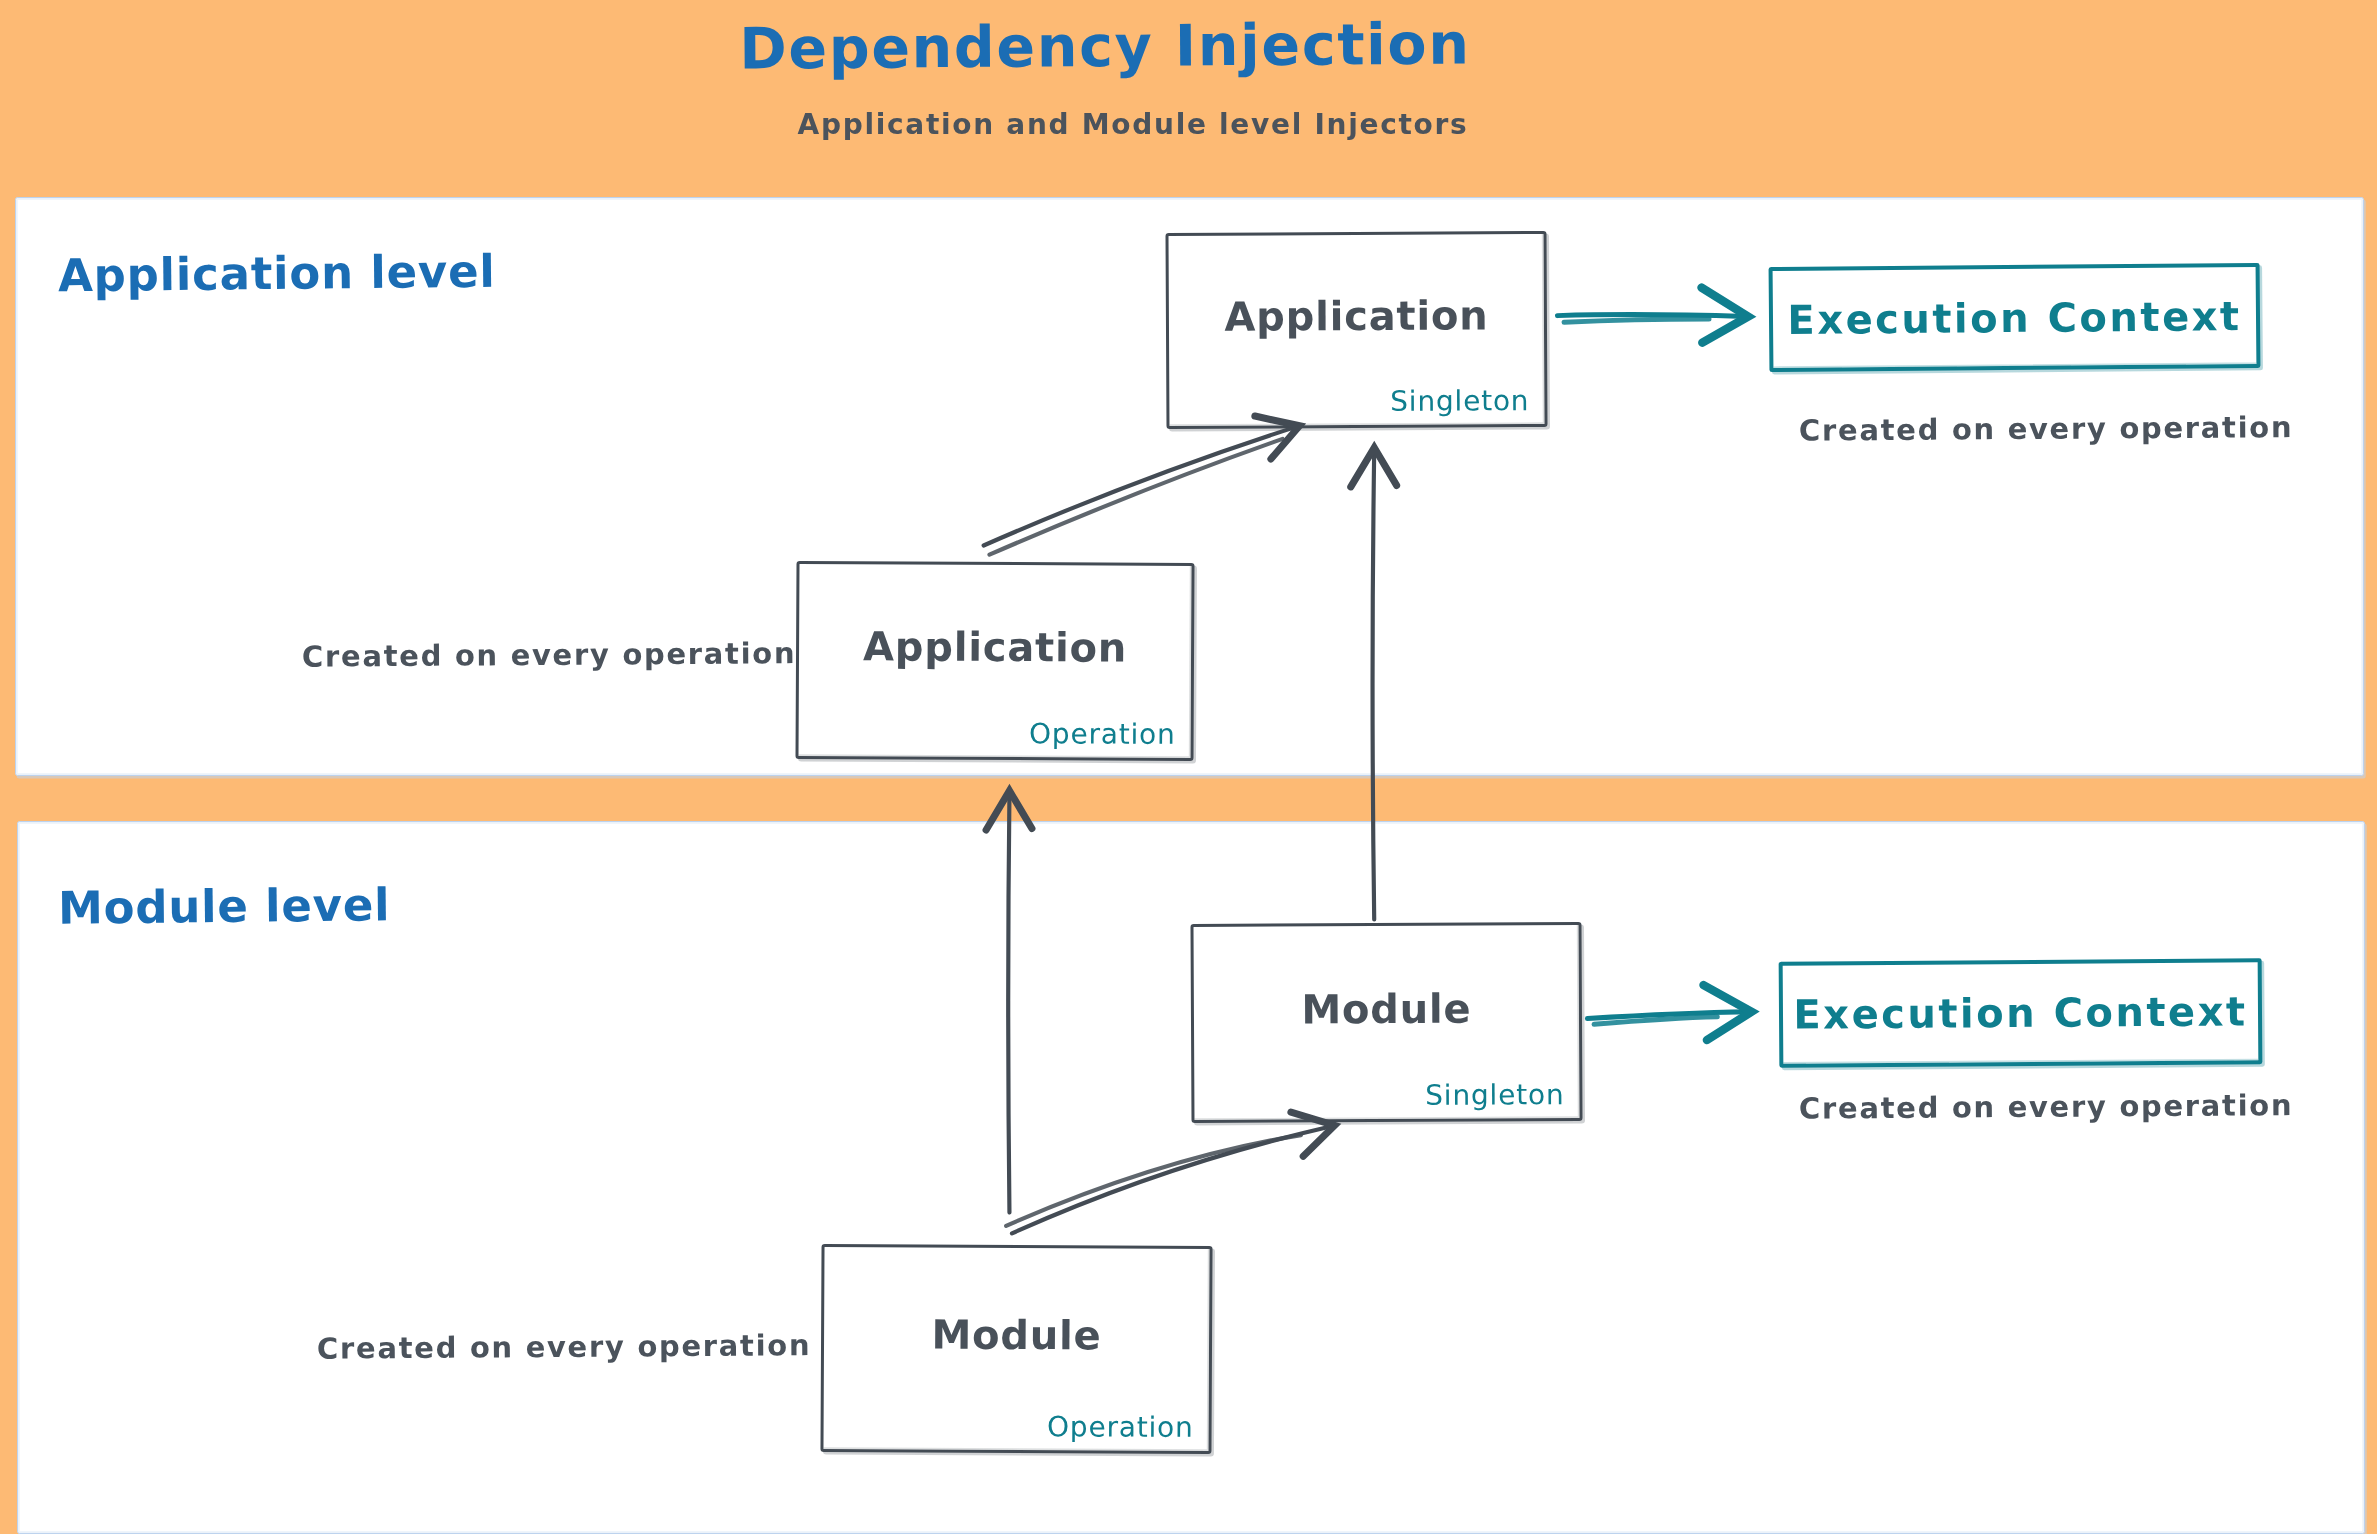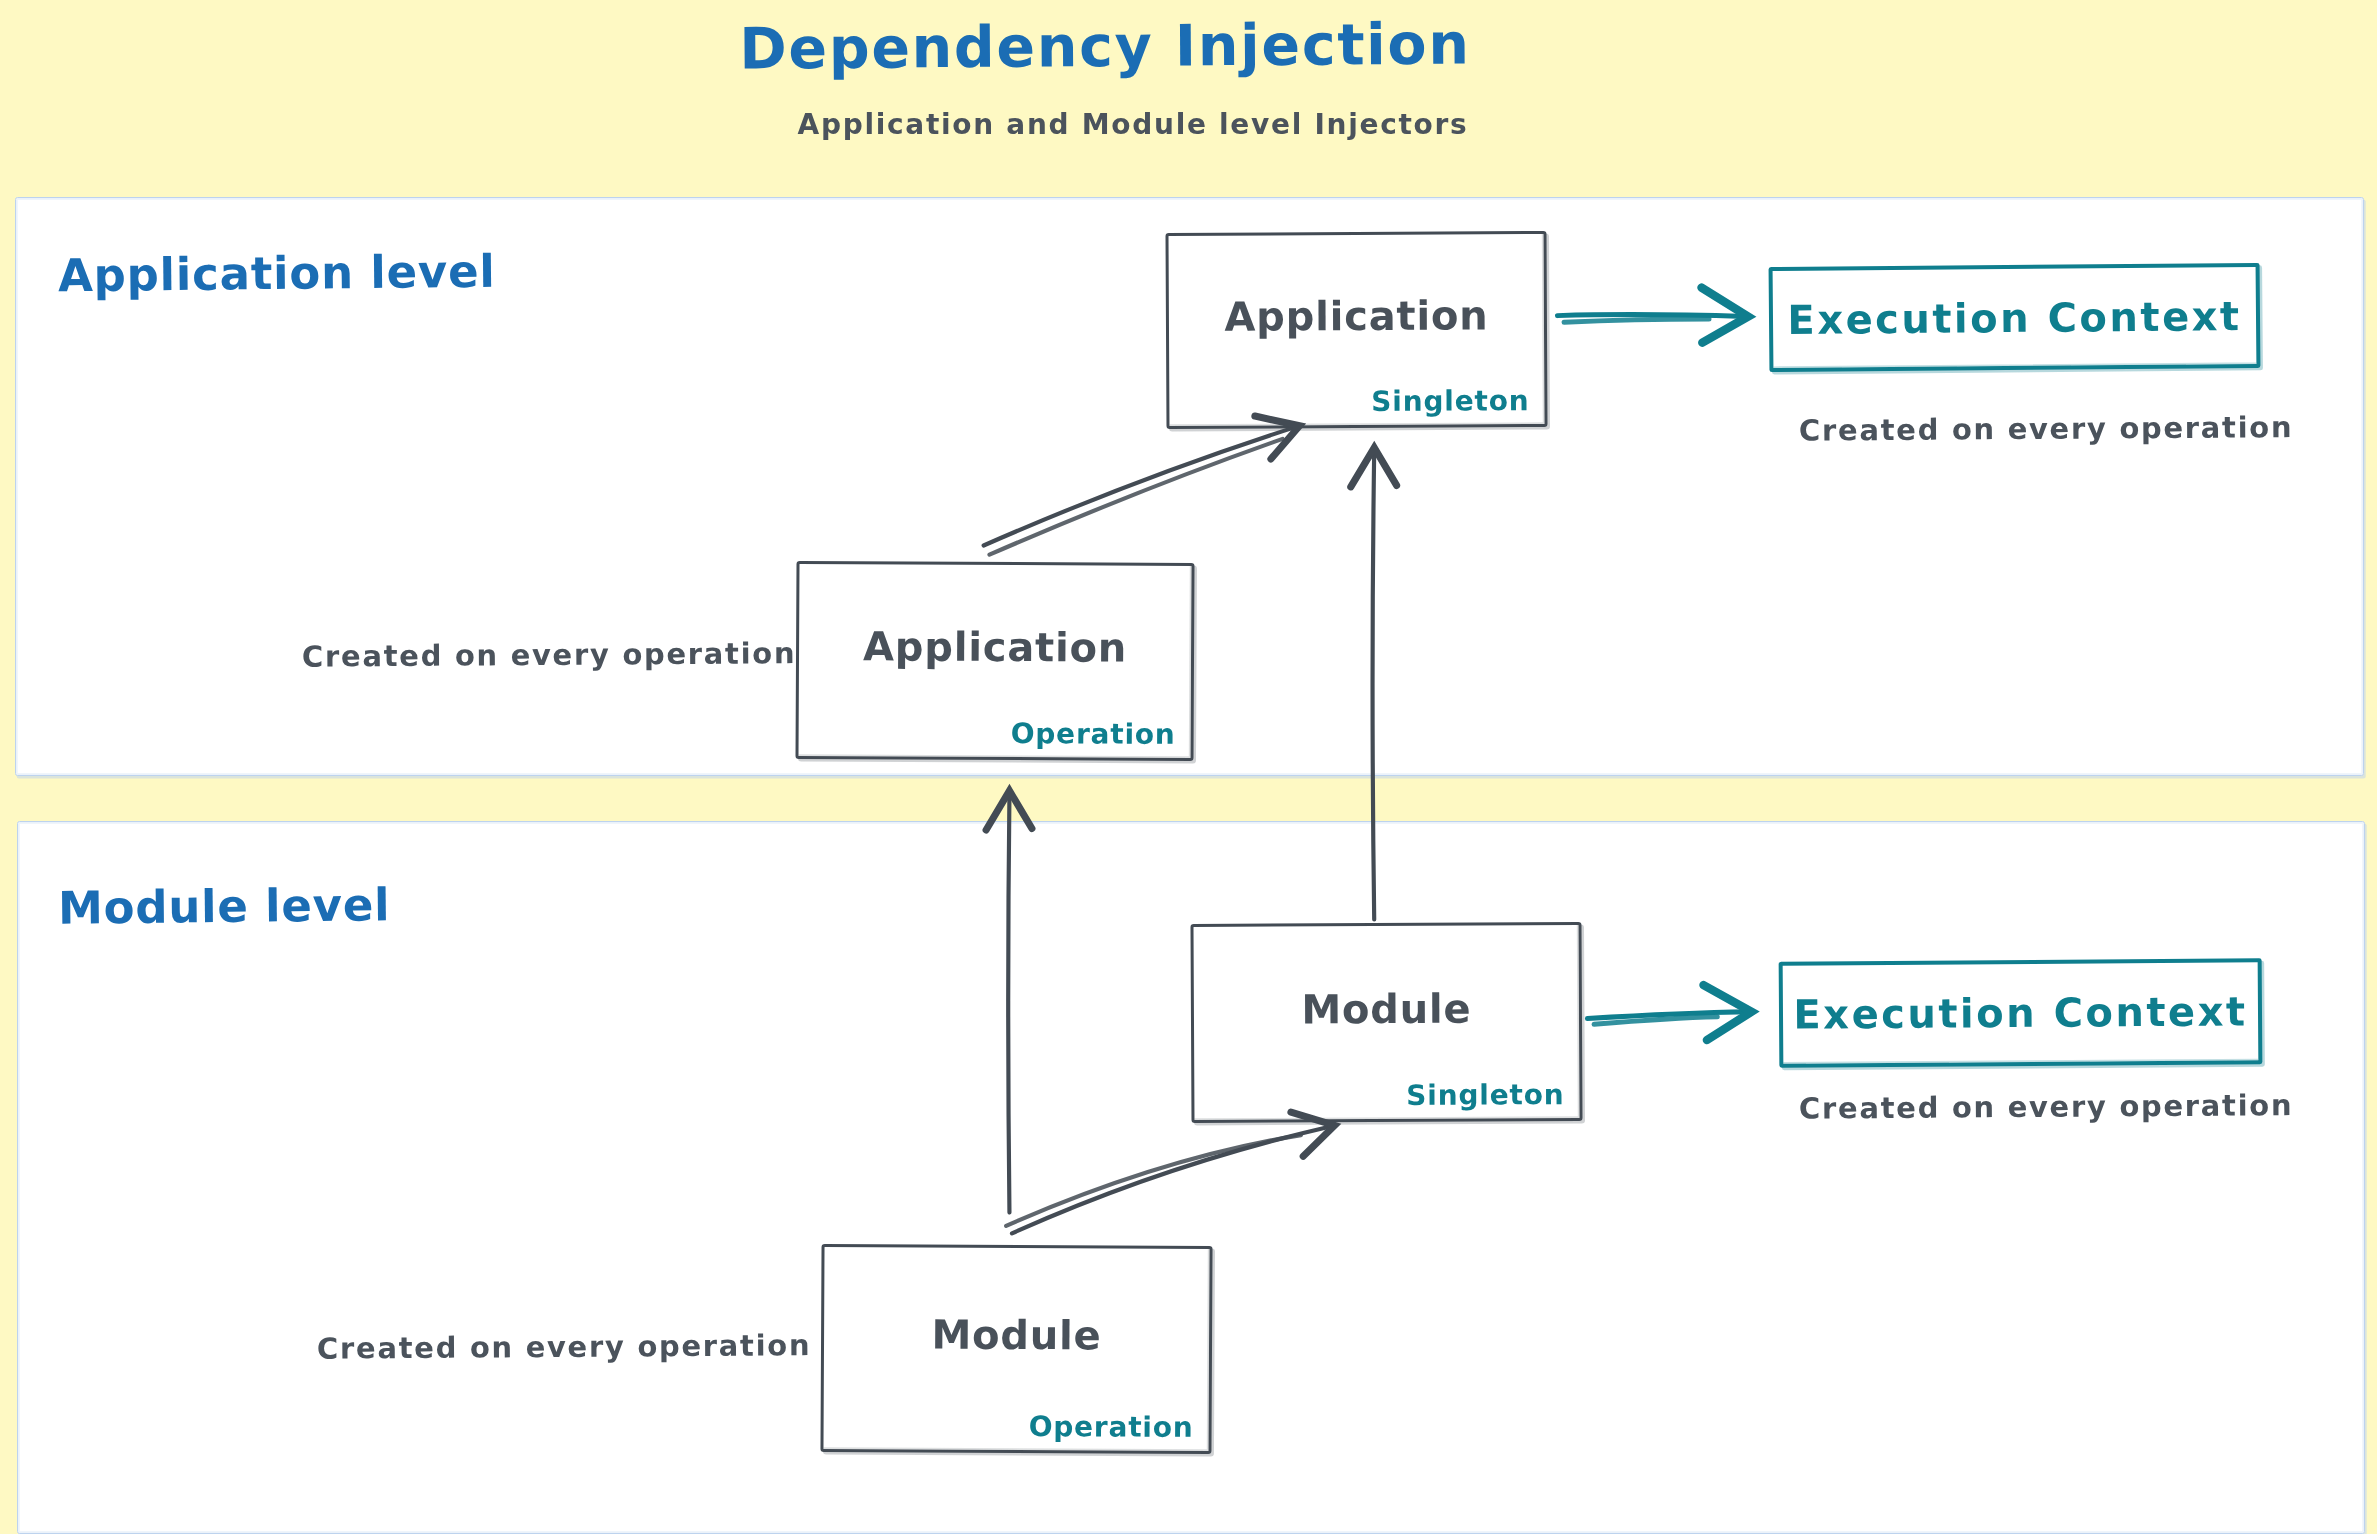--- a/index.html
+++ b/index.html
@@ -1,17 +1,17 @@
 <!DOCTYPE html>
 <html style="font-size:13.3px"><head>
 <meta charset="utf-8">
 <style>
   html,body{margin:0;padding:0;background:#ffffff;}
   .canvas{
-    position:relative;width:2377px;height:1534px;background:#fef9c3;overflow:hidden;
+    position:relative;width:2377px;height:1534px;background:#fdba74;overflow:hidden;
     font-family:"DejaVu Sans","Liberation Sans",sans-serif;
   }
   .title{
     position:absolute;left:1105px;top:13.3px;transform:translateX(-50%) rotate(-0.4deg);
     font-size:57px;font-weight:bold;color:#1b6db4;letter-spacing:1.7px;white-space:nowrap;
   }
   .subtitle{
     position:absolute;left:1105px;top:108px;transform:translateX(-50%);
     font-size:28px;font-weight:bold;color:#4b535c;letter-spacing:1.7px;white-space:nowrap;margin-left:28px;
   }
@@ -30,21 +30,21 @@
   .node{
     position:absolute;background:#fff;border:3.3px solid #434b54;border-radius:3.3px;
     box-shadow:2.5px 2.5px 0 rgba(67,75,84,.25), inset -1.7px -1.7px 0 rgba(67,75,84,.18);
     display:flex;align-items:center;justify-content:center;
   }
   .node-title{
     font-size:40px;font-weight:bold;color:#49515a;letter-spacing:0.8px;
     padding-bottom:28px;white-space:nowrap;
   }
   .node-tag{
-    position:absolute;right:15px;bottom:6.7px;font-size:28px;font-weight:bold;
+    position:absolute;right:15px;bottom:6.7px;font-size:28px;font-weight:normal;
     color:#0f7e8e;letter-spacing:0.8px;white-space:nowrap;
   }
   .node-app-singleton{left:1166px;top:232px;width:375px;height:190px;transform:rotate(-0.3deg);}
   .node-app-operation{left:796px;top:562px;width:392px;height:192px;transform:rotate(0.3deg);}
   .node-module-singleton{left:1191px;top:923px;width:385px;height:193px;transform:rotate(-0.3deg);}
   .node-module-operation{left:821px;top:1245px;width:385px;height:202px;transform:rotate(0.3deg);}
   .exec{
     position:absolute;background:#fff;border:4.2px solid #0f7e8e;border-radius:2.5px;
     box-shadow:2.5px 2.5px 0 rgba(15,126,142,.30), inset 0 -1.7px 0 rgba(15,126,142,.25);
     display:flex;align-items:center;justify-content:center;

